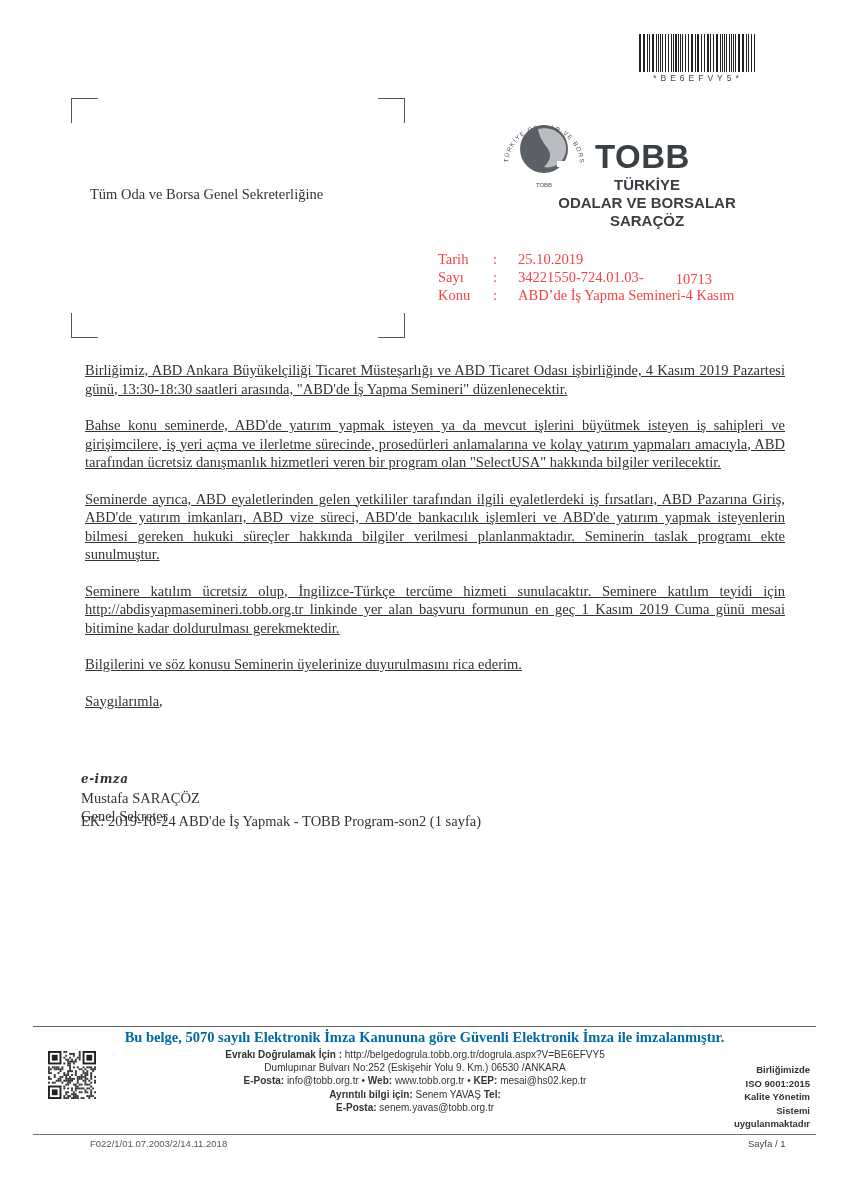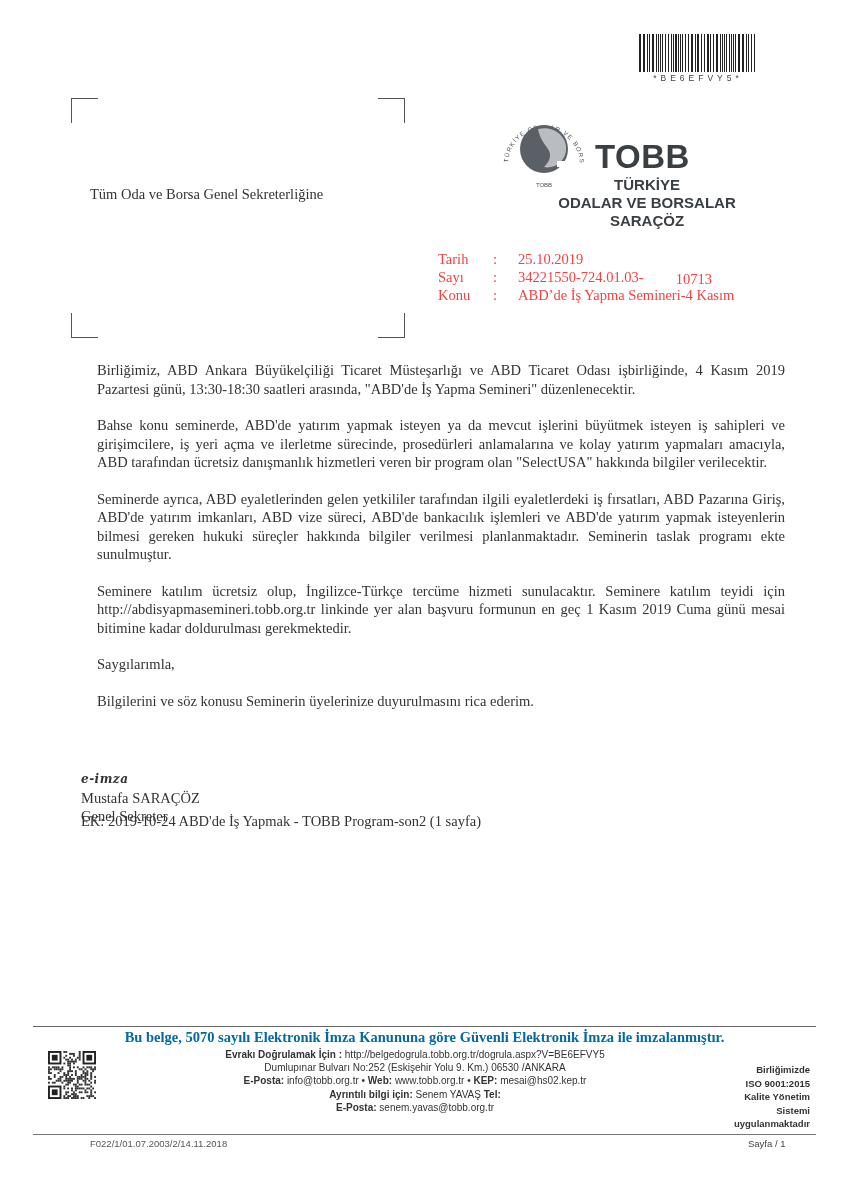--- a/index.html
+++ b/index.html
@@ -42,21 +42,21 @@
 
     
     #meta { left: 410px; top: 250px; font-size: 14.5px; color: #ef4444; line-height: 18px; margin-left: 28px; }
     .meta-row { display: flex; white-space: nowrap; }
     .meta-label { width: 55px; }
     .meta-colon { width: 25px; }
     .meta-number { margin-left: 32px; position: relative; top: 2px; }
 
     
     #body { left: 81px; top: 361px; width: 704px; font-size: 14.5px; color: #333; line-height: 18.5px; }
-    .para { margin: 0 0 18px 16px; text-align: justify; }
+    .para { margin: 0 0 18px 4px; text-align: justify; text-decoration: underline; }
     .para.left { text-align: left; }
 
     #sign { left: 81px; top: 770px; font-size: 14.5px; color: #333; line-height: 18.5px; }
     #esign { font-style: italic; font-weight: bold; font-size: 12px; font-family: "DejaVu Serif", serif; letter-spacing: 0.5px; }
     #attachment { left: 81px; top: 813px; font-size: 14.5px; color: #333; }
 
     
     #footer-rule-top { left: 33px; top: 1026px; width: 783px; height: 0; border-top: 1.5px solid #666; }
     #footer-title {
       left: 33px; top: 1029px; width: 783px; text-align: center;
@@ -170,22 +170,22 @@
     <span class="meta-colon">:</span>
     <span>ABD’de İş Yapma Semineri-4 Kasım</span>
   </div>
 </div>
 
 <div id="body" class="abs">
   <p class="para">Birliğimiz, ABD Ankara Büyükelçiliği Ticaret Müsteşarlığı ve ABD Ticaret Odası işbirliğinde, 4 Kasım 2019 Pazartesi günü, 13:30-18:30 saatleri arasında, "ABD'de İş Yapma Semineri" düzenlenecektir.</p>
   <p class="para">Bahse konu seminerde, ABD'de yatırım yapmak isteyen ya da mevcut işlerini büyütmek isteyen iş sahipleri ve girişimcilere, iş yeri açma ve ilerletme sürecinde, prosedürleri anlamalarına ve kolay yatırım yapmaları amacıyla, ABD tarafından ücretsiz danışmanlık hizmetleri veren bir program olan "SelectUSA" hakkında bilgiler verilecektir.</p>
   <p class="para">Seminerde ayrıca, ABD eyaletlerinden gelen yetkililer tarafından ilgili eyaletlerdeki iş fırsatları, ABD Pazarına Giriş, ABD'de yatırım imkanları, ABD vize süreci, ABD'de bankacılık işlemleri ve ABD'de yatırım yapmak isteyenlerin bilmesi gereken hukuki süreçler hakkında bilgiler verilmesi planlanmaktadır. Seminerin taslak programı ekte sunulmuştur.</p>
   <p class="para">Seminere katılım ücretsiz olup, İngilizce-Türkçe tercüme hizmeti sunulacaktır. Seminere katılım teyidi için http://abdisyapmasemineri.tobb.org.tr linkinde yer alan başvuru formunun en geç 1 Kasım 2019 Cuma günü mesai bitimine kadar doldurulması gerekmektedir.</p>
+  <p class="para left">Bilgilerini ve söz konusu Seminerin üyelerinize duyurulmasını rica ederim.</p>
   <p class="para left">Saygılarımla,</p>
-  <p class="para left">Bilgilerini ve söz konusu Seminerin üyelerinize duyurulmasını rica ederim.</p>
 </div>
 
 <div id="sign" class="abs">
   <div id="esign">e-imza</div>
   <div>Mustafa SARAÇÖZ</div>
   <div>Genel Sekreter</div>
 </div>
 
 <div id="attachment" class="abs">EK: 2019-10-24 ABD'de İş Yapmak - TOBB Program-son2 (1 sayfa)</div>
 

